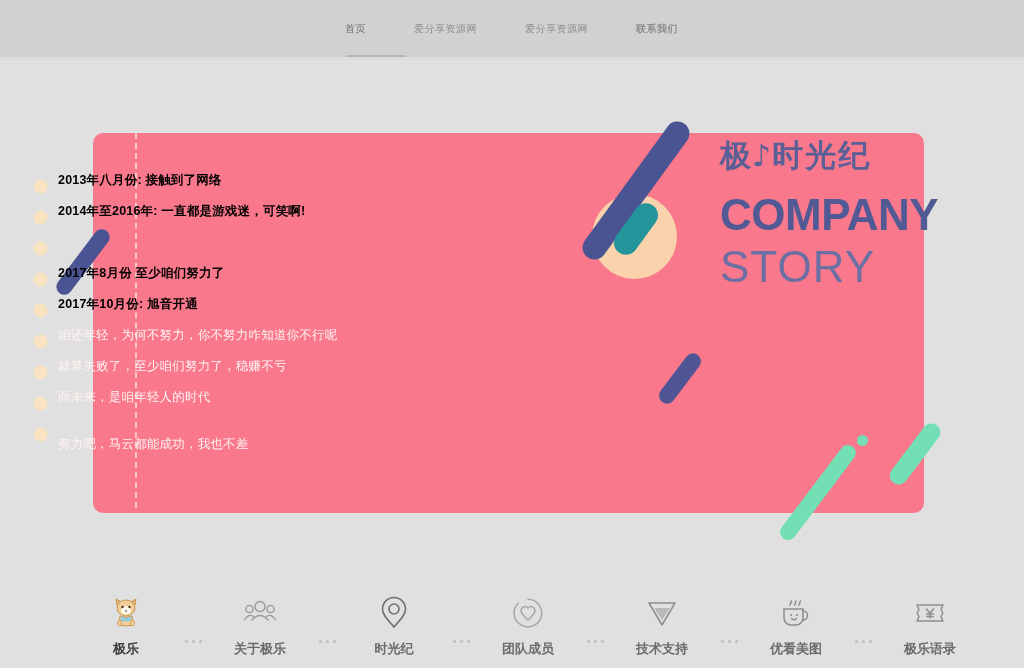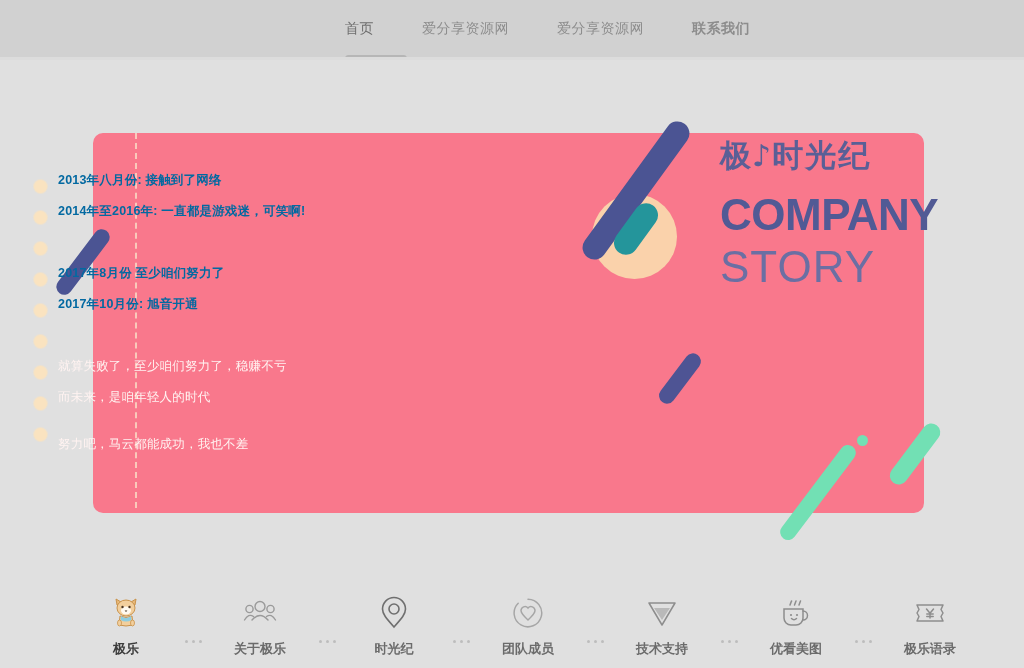--- a/index.html
+++ b/index.html
@@ -13,21 +13,21 @@
   
   .header{
     position:absolute; left:0; top:0; width:1024px; height:57px;
     background:#d1d1d1;
   }
   .nav{
     position:absolute; left:345px; top:0; height:57px;
     display:flex; align-items:center; gap:0;
   }
   .nav-item{
-    font-size:14px; color:#8d8d8d; letter-spacing:.5px;
+    font-size:10px; color:#8d8d8d; letter-spacing:.5px;
     padding:0 0; margin-right:48px; cursor:pointer;
     white-space:nowrap;
     text-align:center;
   }
   .nav-item.active{ color:#6e6e6e; }
   .nav-item:last-child{ margin-right:8px;font-weight:bold; }
   .nav-underline{
     position:absolute; left:345px; top:55px; width:62px; height:7px;
     border-radius:4px; background:#b6b6b6;
   }
@@ -97,21 +97,21 @@
   }
   .tl-list{
     position:absolute; left:0px; top:0px; width:831px; height:380px;
   }
   .tl-dot{
     position:absolute; left:34px; width:13px; height:13px;
     border-radius:50%; background:#fae3c0; box-shadow:0 0 0 1px rgba(250,227,192,.5);
   }
   .tl-text{
     position:absolute; left:58px; white-space:nowrap;
-    color:#0369a1; font-size:12.5px; letter-spacing:.2px;
+    color:#000000; font-size:12.5px; letter-spacing:.2px;
   }
   .tl-text.bold{ font-weight:bold; }
   .tl-text.light{ color:#fff3f1; font-weight:normal; }
 
   
   .brand{
     position:absolute; left:720px; top:80px; width:330px;
   }
   .brand-logo{
     font-size:31px; color:#5a5f96; letter-spacing:2px;
@@ -200,20 +200,21 @@
 
       <div class="tl-dot" style="top:182px;"></div>
 
       <div class="tl-dot" style="top:213px;"></div>
       <div class="tl-text bold" style="top:213px;transform:translateY(-50%);">2017年8月份 至少咱们努力了</div>
 
       <div class="tl-dot" style="top:244px;"></div>
       <div class="tl-text bold" style="top:244px;transform:translateY(-50%);">2017年10月份: 旭音开通</div>
 
       <div class="tl-dot" style="top:275px;"></div>
+      <div class="tl-text light" style="top:275px;transform:translateY(-50%);">咱还年轻，为何不努力，你不努力咋知道你不行呢</div>
 
       <div class="tl-dot" style="top:306px;"></div>
       <div class="tl-text light" style="top:306px;transform:translateY(-50%);">就算失败了，至少咱们努力了，稳赚不亏</div>
 
       <div class="tl-dot" style="top:337px;"></div>
       <div class="tl-text light" style="top:337px;transform:translateY(-50%);">而未来，是咱年轻人的时代</div>
 
       <div class="tl-dot" style="top:368px;"></div>
       <div class="tl-text light" style="top:384px;transform:translateY(-50%);">努力吧，马云都能成功，我也不差</div>
     </div>

